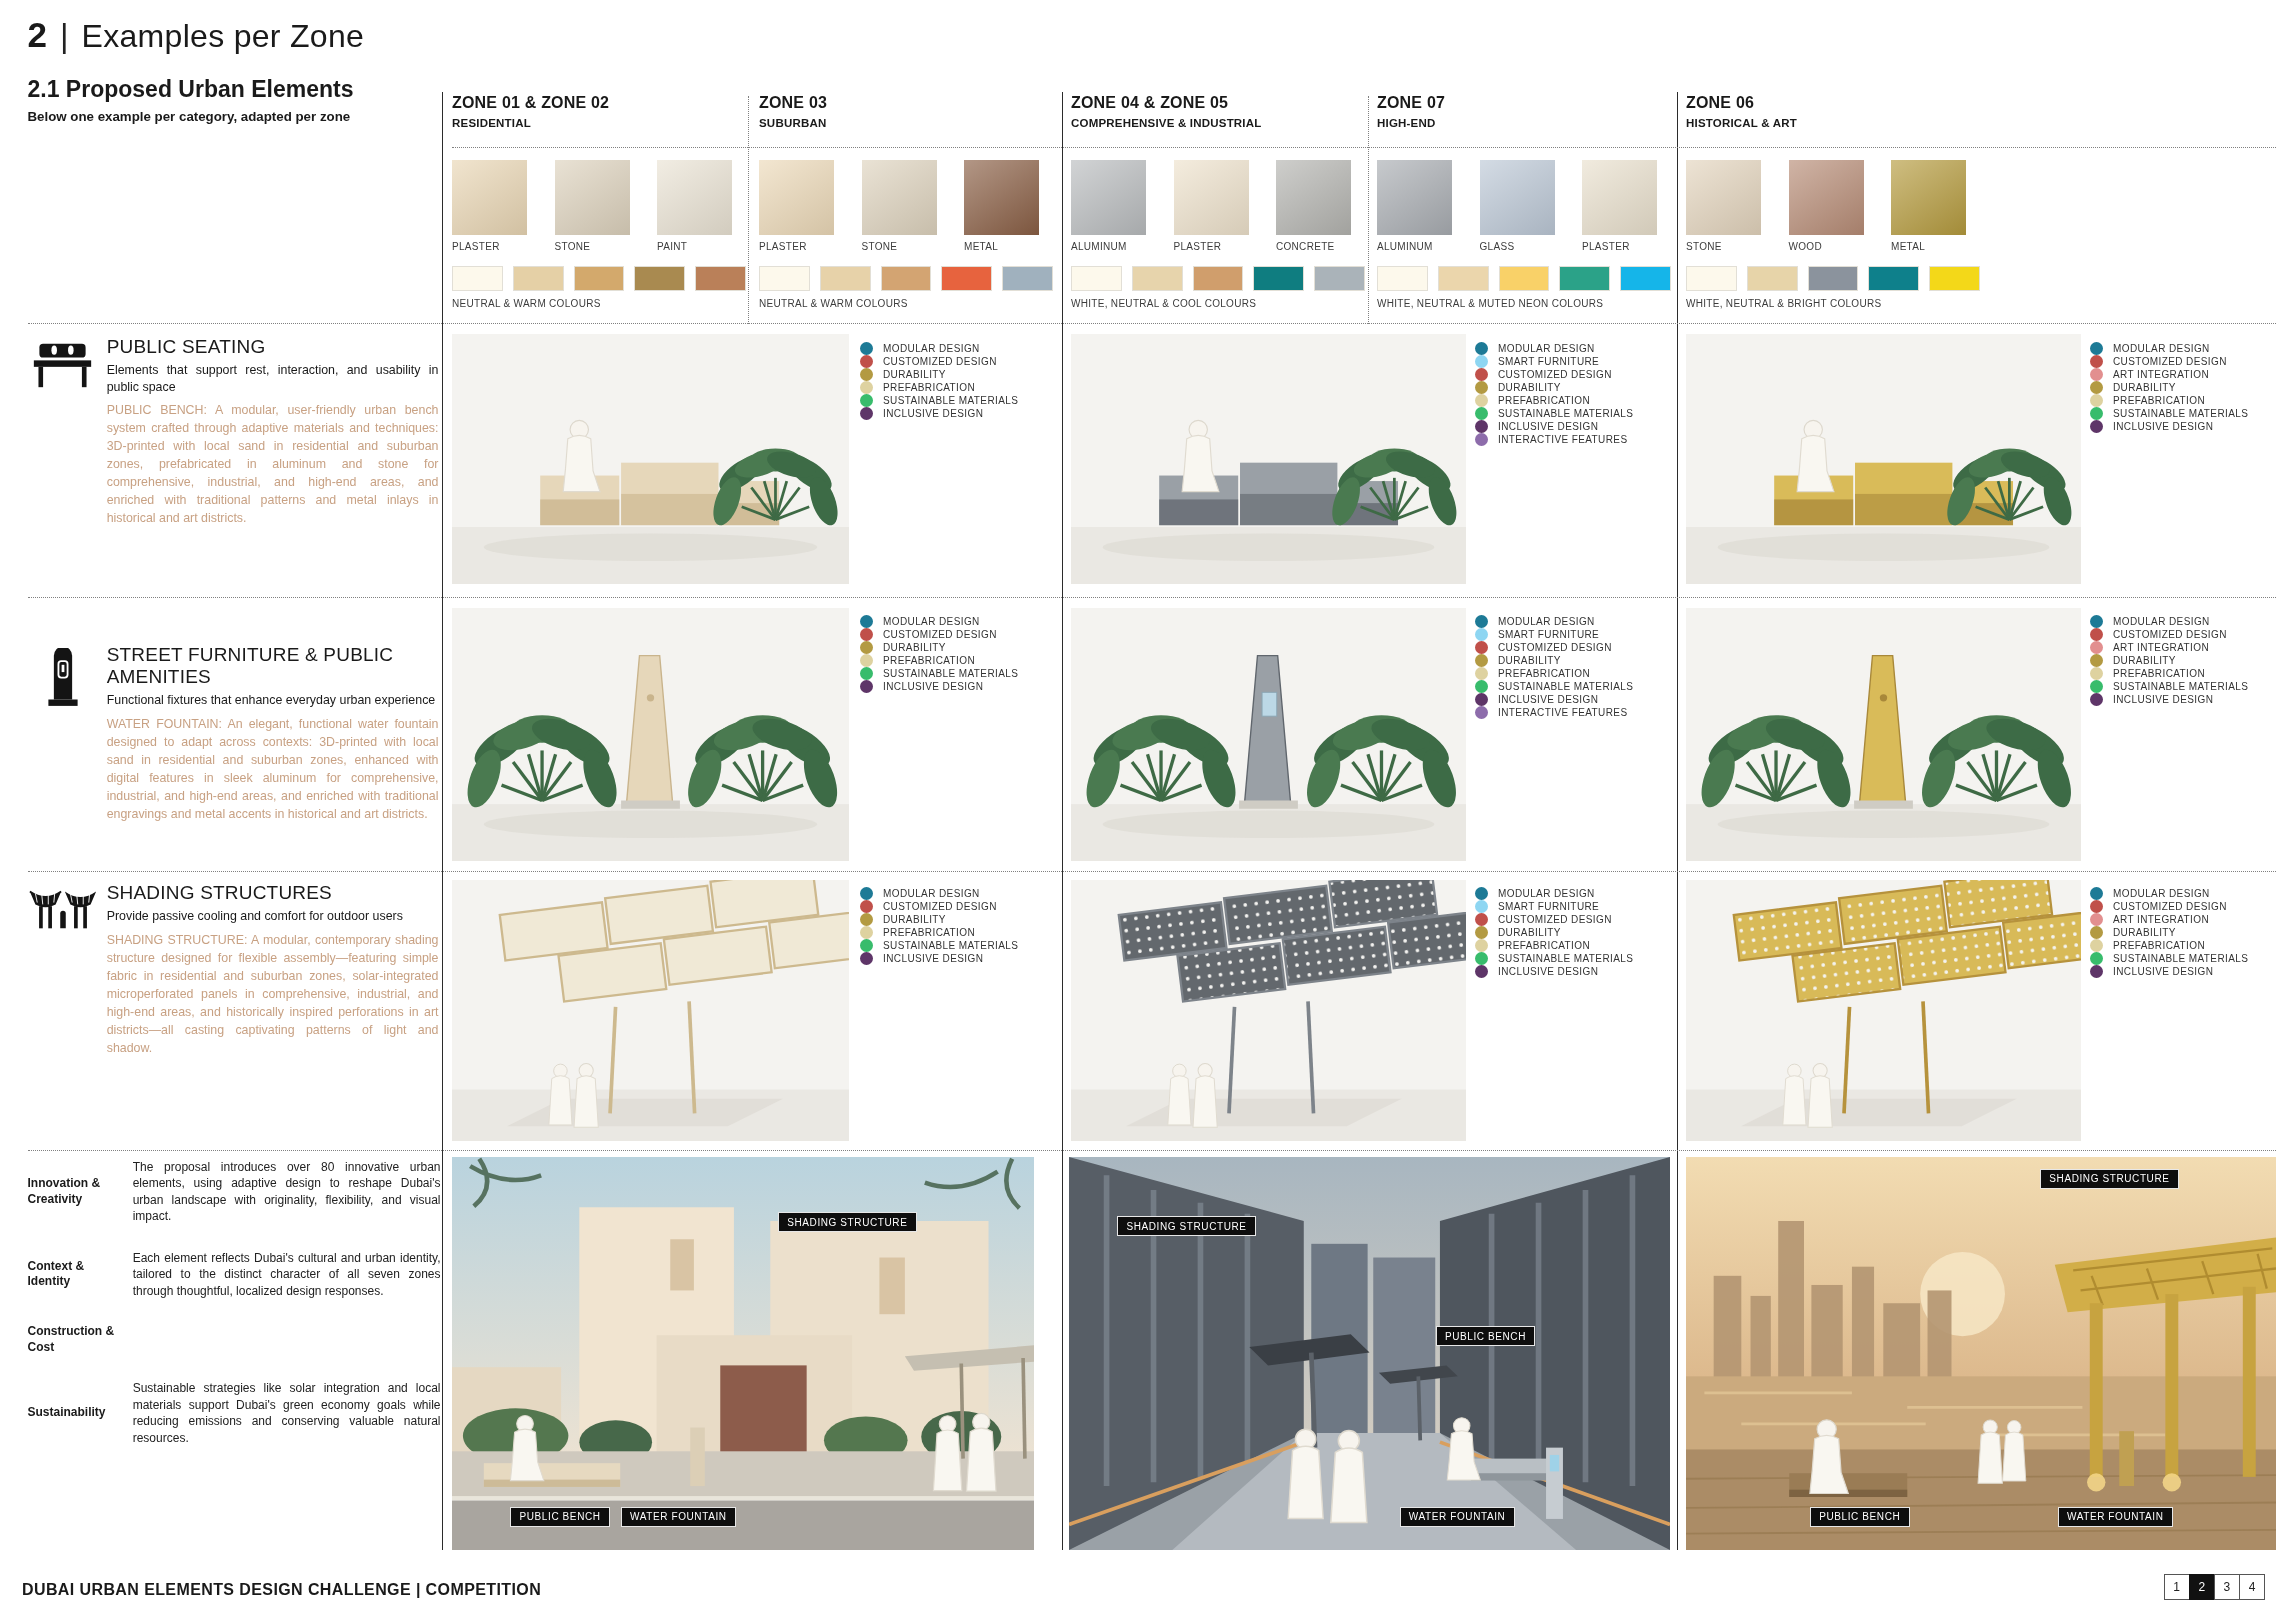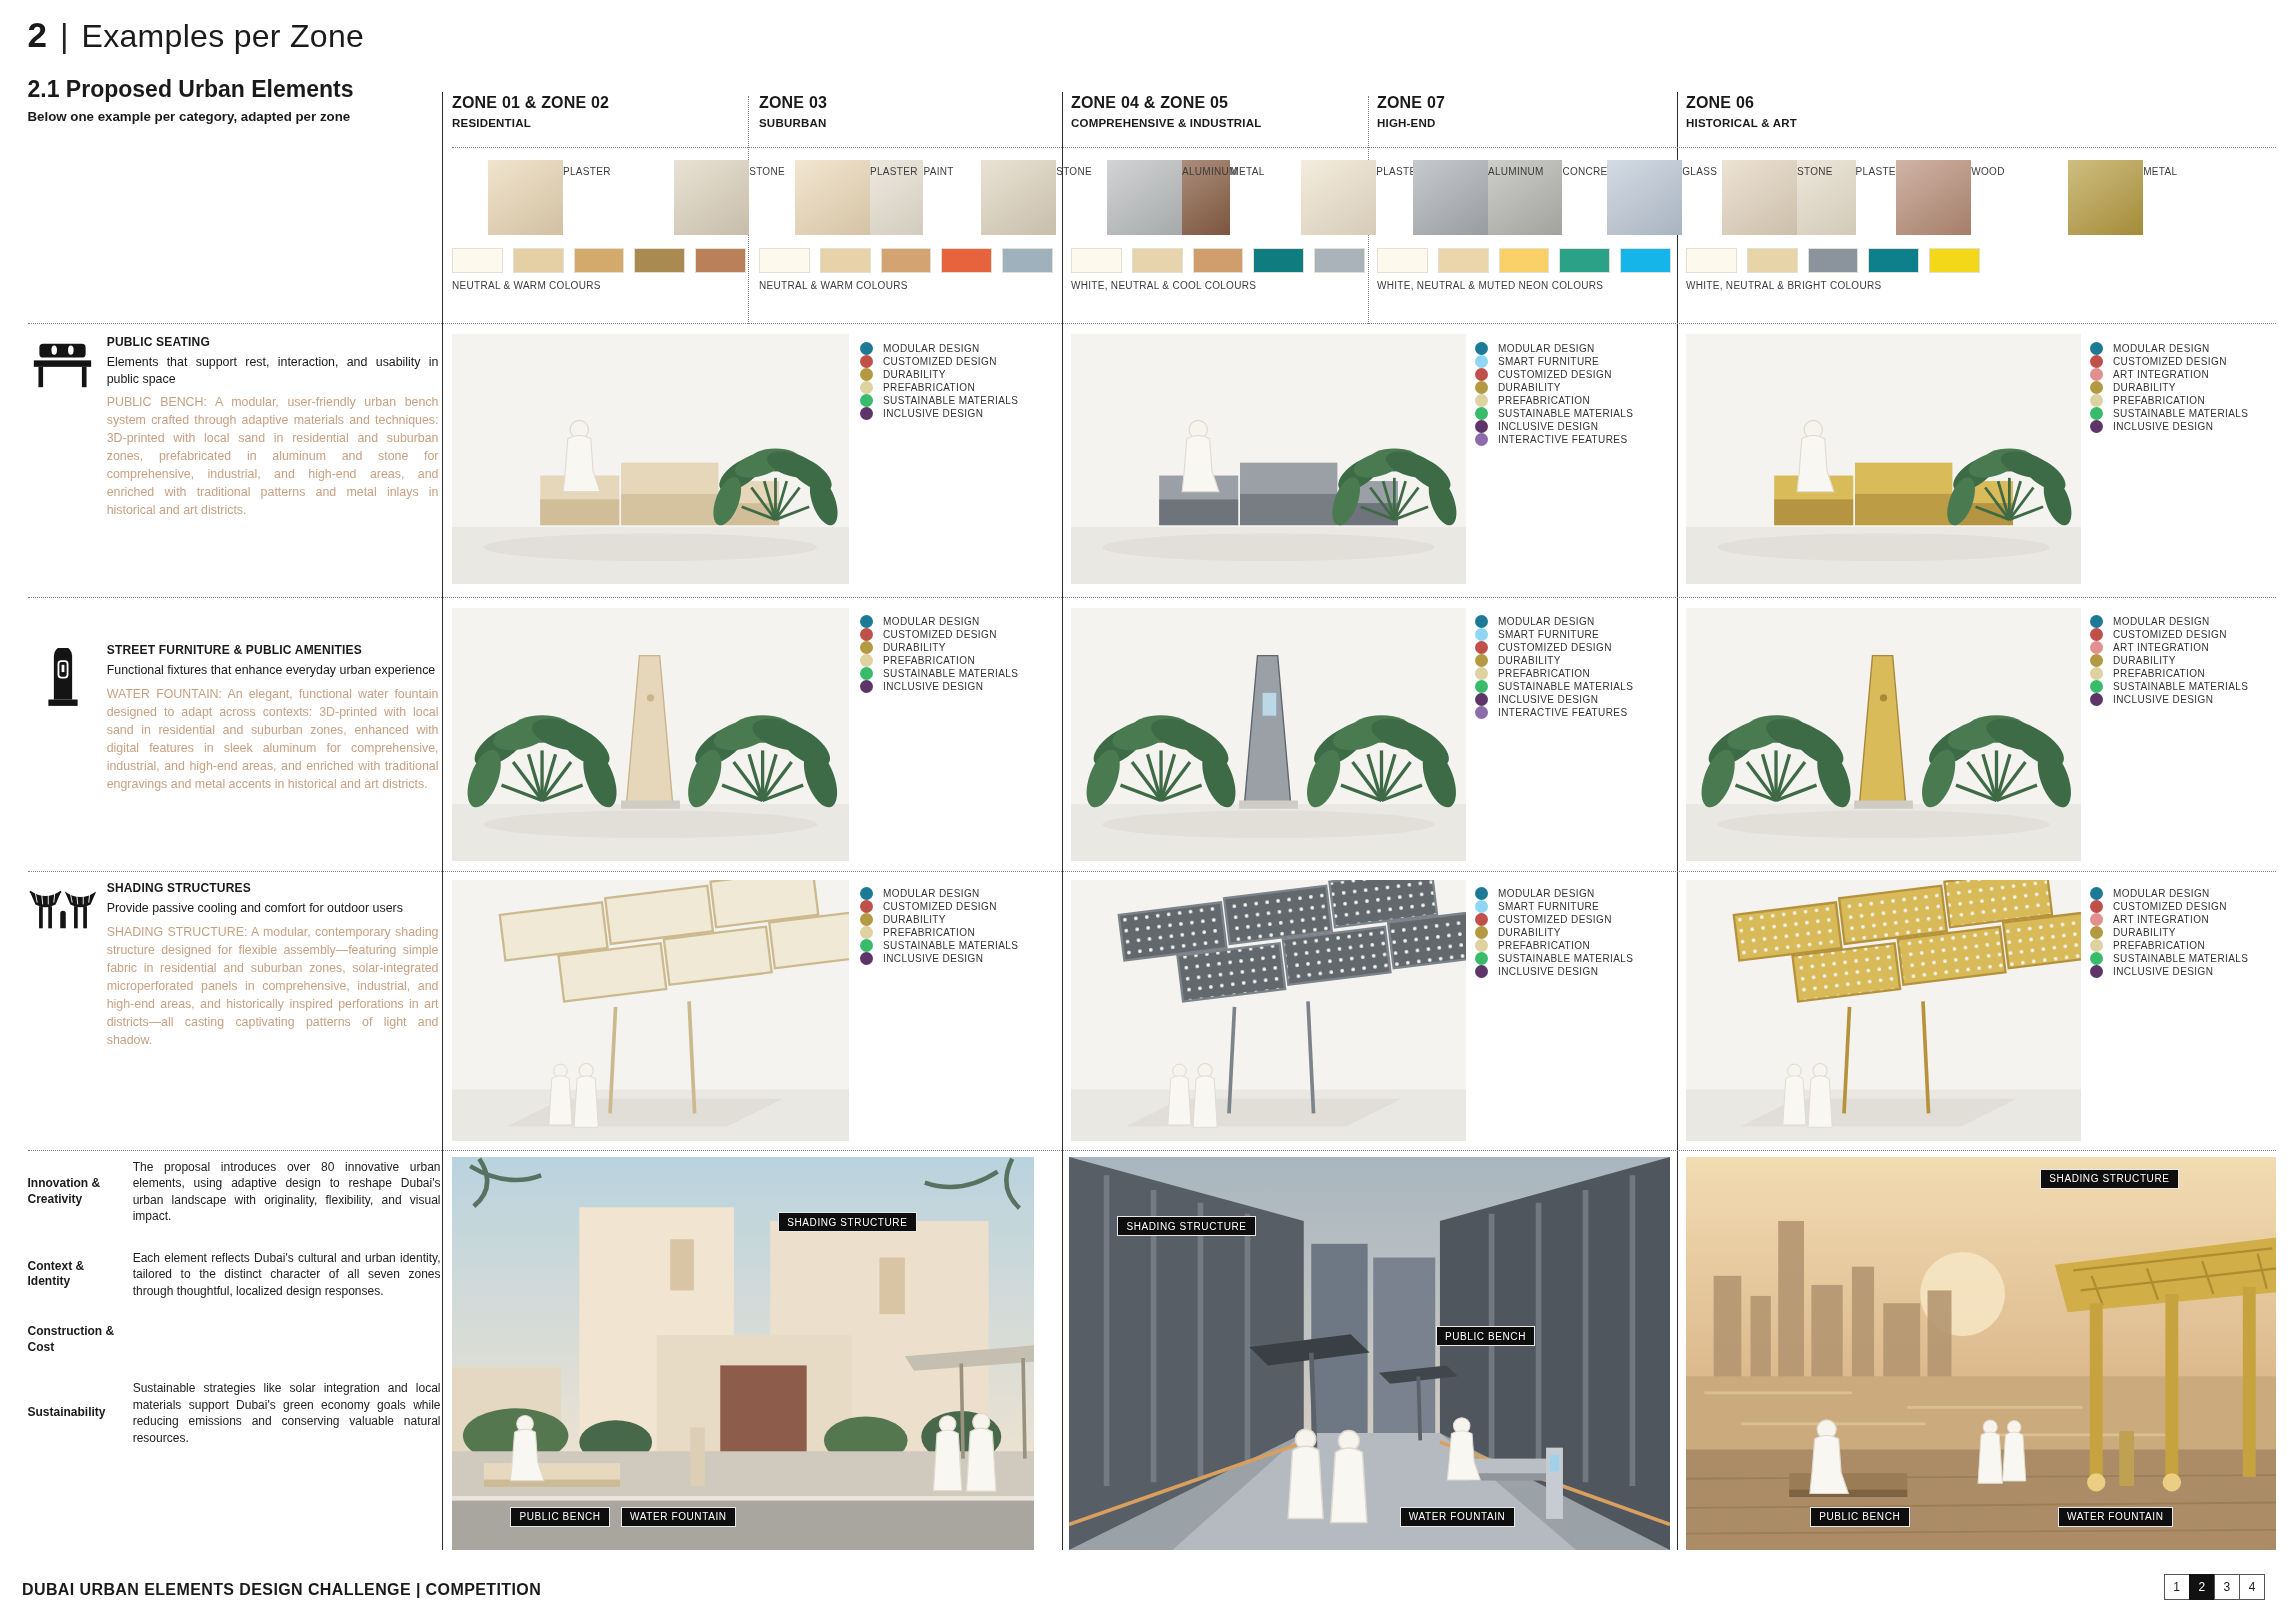--- a/index.html
+++ b/index.html
@@ -11,30 +11,30 @@
   .intro{position:absolute;left:27.5px;top:76px;width:404px;}
   .intro-h{font-size:23px;font-weight:700;}
   .intro-s{font-size:13.3px;font-weight:700;margin-top:6.4px;}
   .vline{position:absolute;width:0;border-left:1.8px solid #2b2b2b;}
   .vdot{position:absolute;width:0;border-left:1.8px dotted #808080;}
   .hdot{position:absolute;height:0;border-top:1.8px dotted #808080;}
   .zone-col{position:absolute;top:94px;}
   .zone-title{font-size:16px;font-weight:700;letter-spacing:0.2px;}
   .zone-sub{font-size:11.5px;font-weight:700;margin-top:4.6px;letter-spacing:0.2px;}
   .swatches{display:flex;gap:27.5px;margin-top:31px;}
-  .sw-col{display:flex;flex-direction:row;margin-left:36px;}
+  .sw-col{display:flex;flex-direction:column;}
   .swatch{width:75px;height:75px;}
   .swatch-label{font-size:10px;color:#3c3c3c;margin-top:6.4px;letter-spacing:0.3px;}
   .palette{display:flex;gap:10px;margin-top:13.8px;}
   .pchip{width:51px;height:25px;border:0.9px solid #e2dfd6;box-sizing:border-box;}
   .palette-label{font-size:10px;color:#3c3c3c;margin-top:7px;letter-spacing:0.3px;}
   .cat{position:absolute;left:27.5px;width:411px;display:flex;gap:9.2px;}
   .cat-icon{flex:0 0 70px;display:flex;justify-content:center;padding-top:3.7px;}
   .cat-body{flex:1;}
-  .cat-title{font-size:12px;font-weight:700;line-height:1.15;letter-spacing:0.2px;}
+  .cat-title{font-size:19px;font-weight:400;line-height:1.15;letter-spacing:0.2px;}
   .cat-desc{font-size:12.4px;line-height:1.3;margin-top:4.6px;text-align:justify;color:#191919;}
   .cat-detail{font-size:12.4px;line-height:1.45;margin-top:7.3px;color:#c8a183;text-align:justify;}
   .row-img{position:absolute;background:#f4f3f0;overflow:hidden;}
   .row-img svg{display:block;width:100%;height:100%;}
   .legend{position:absolute;display:flex;flex-direction:column;width:211px;}
   .litem{display:flex;align-items:center;gap:10px;}
   .ldot{width:13px;height:13px;border-radius:50%;flex:0 0 13px;}
   .llabel{font-size:10px;color:#333;letter-spacing:0.4px;}
   .criteria{position:absolute;left:27.5px;top:1159px;width:413px;display:flex;flex-direction:column;gap:25px;}
   .crit{display:flex;gap:9.2px;align-items:center;}

